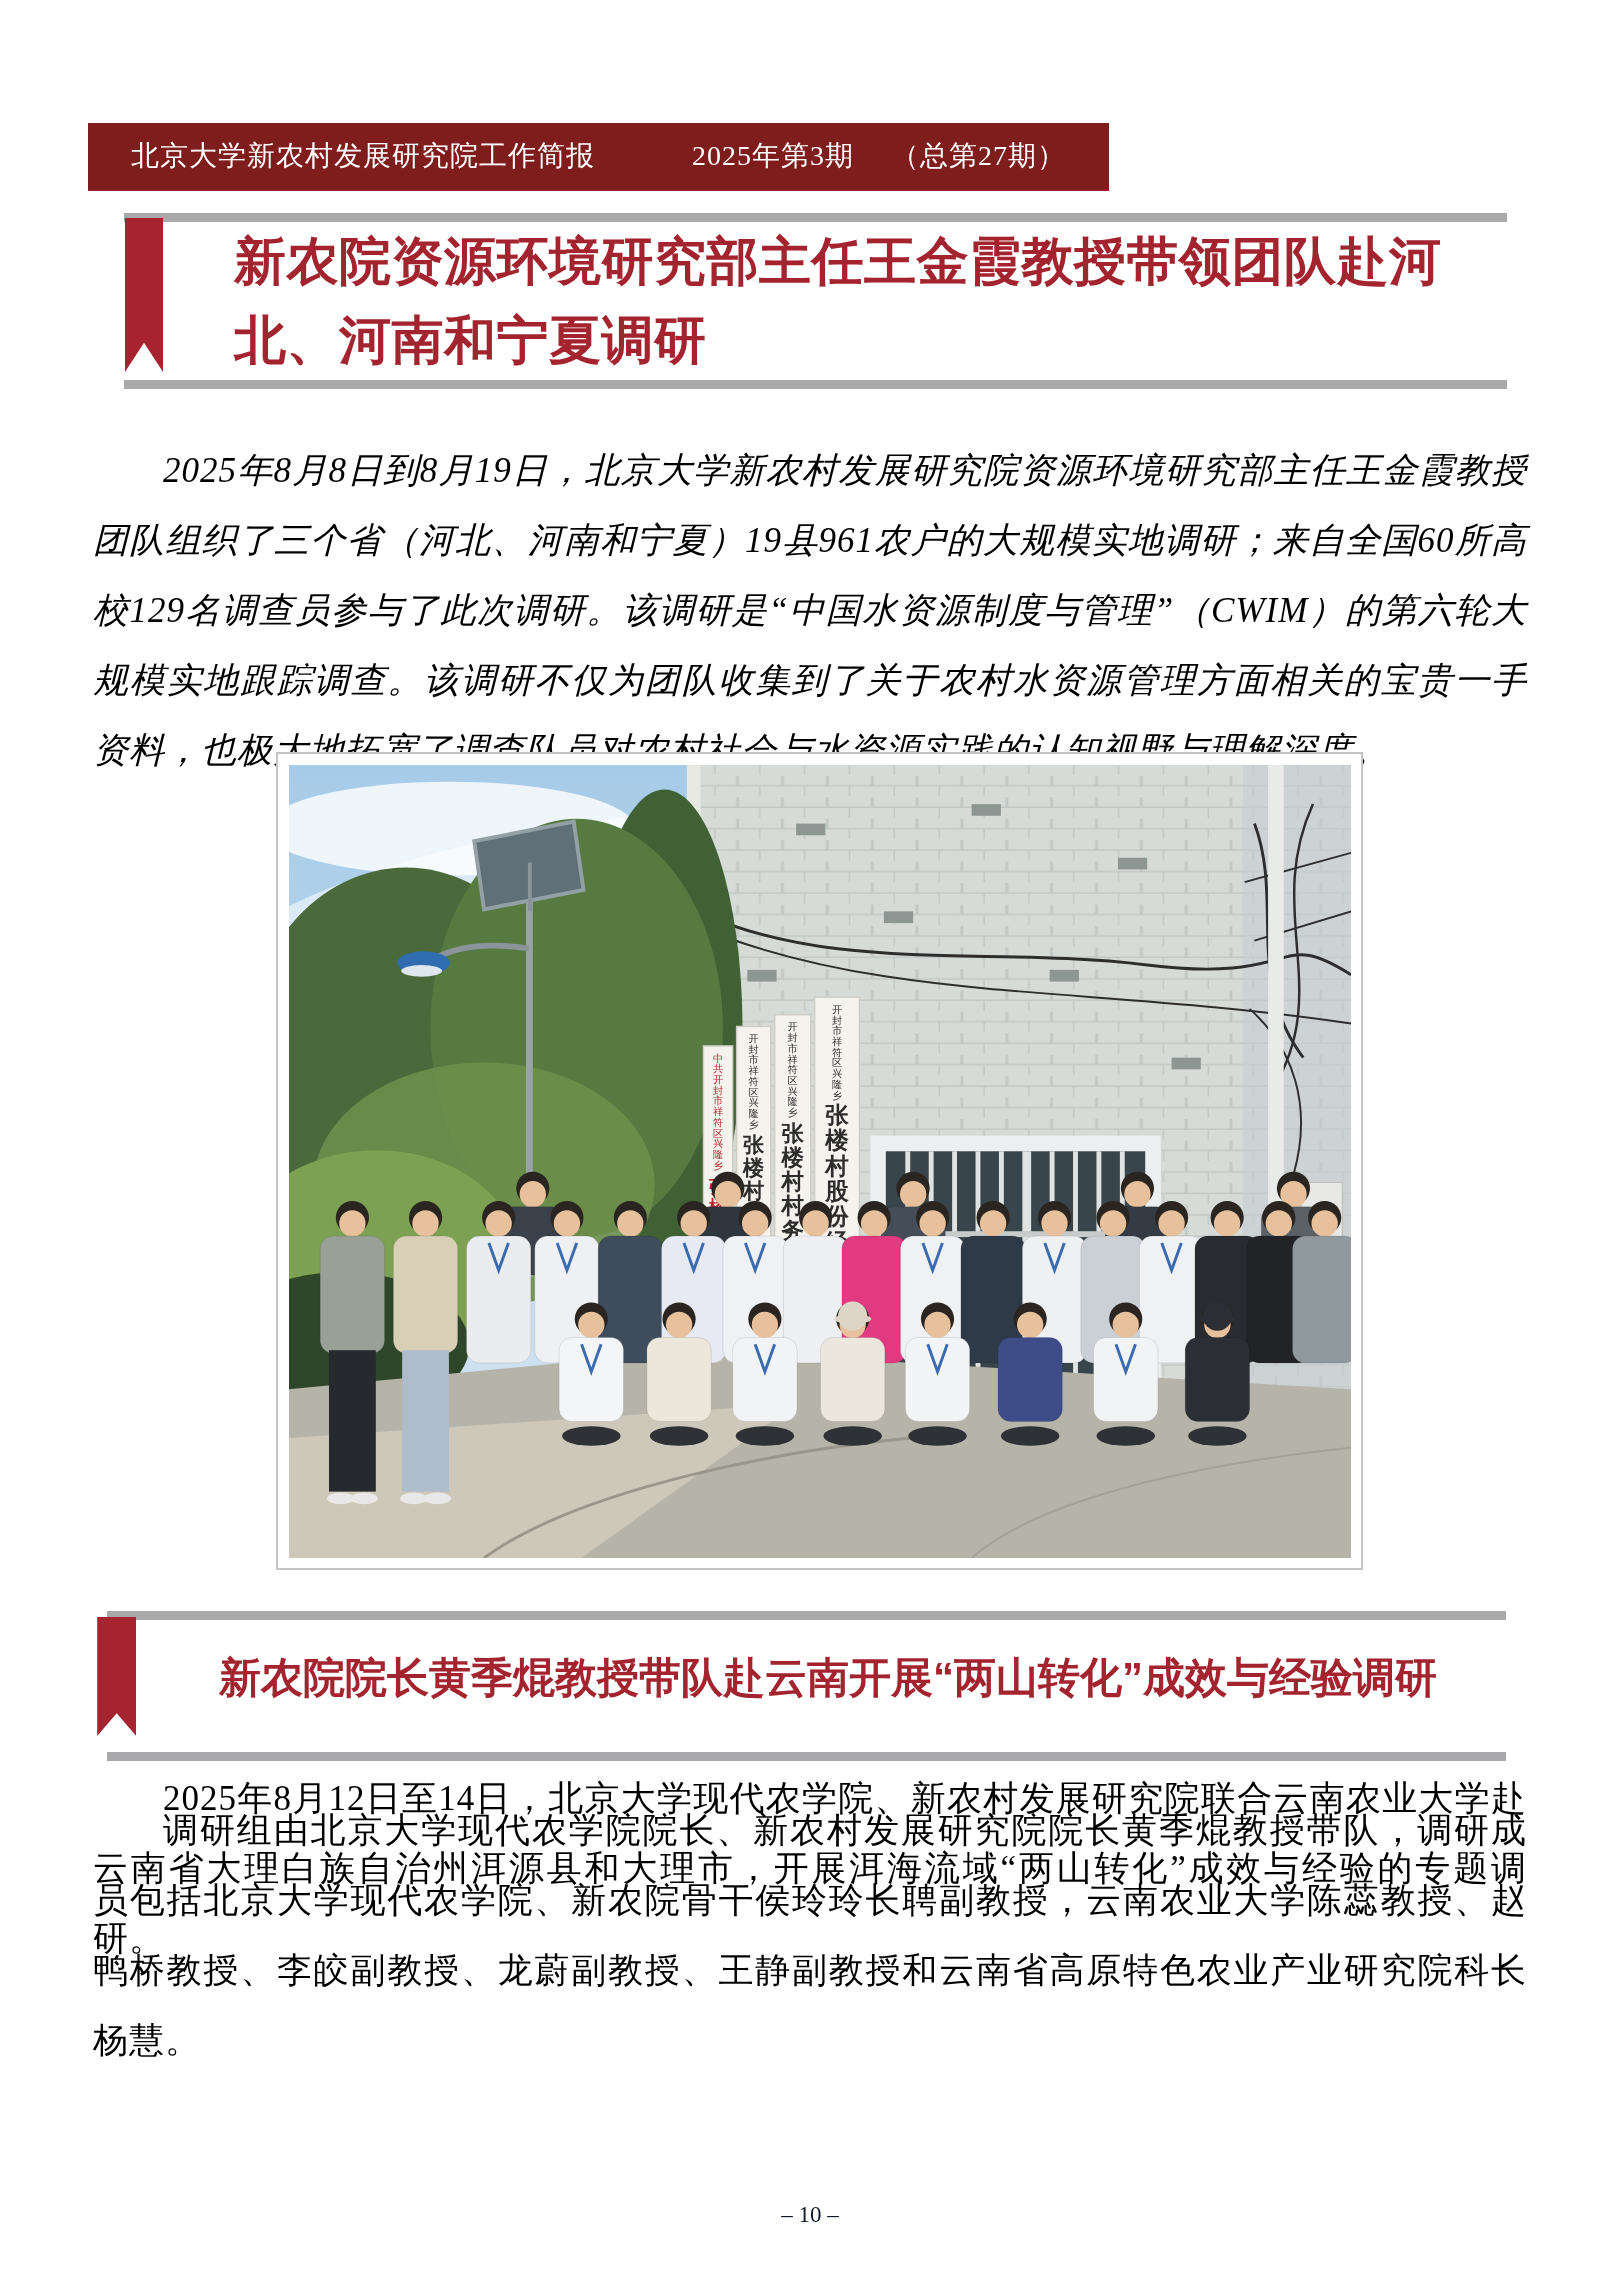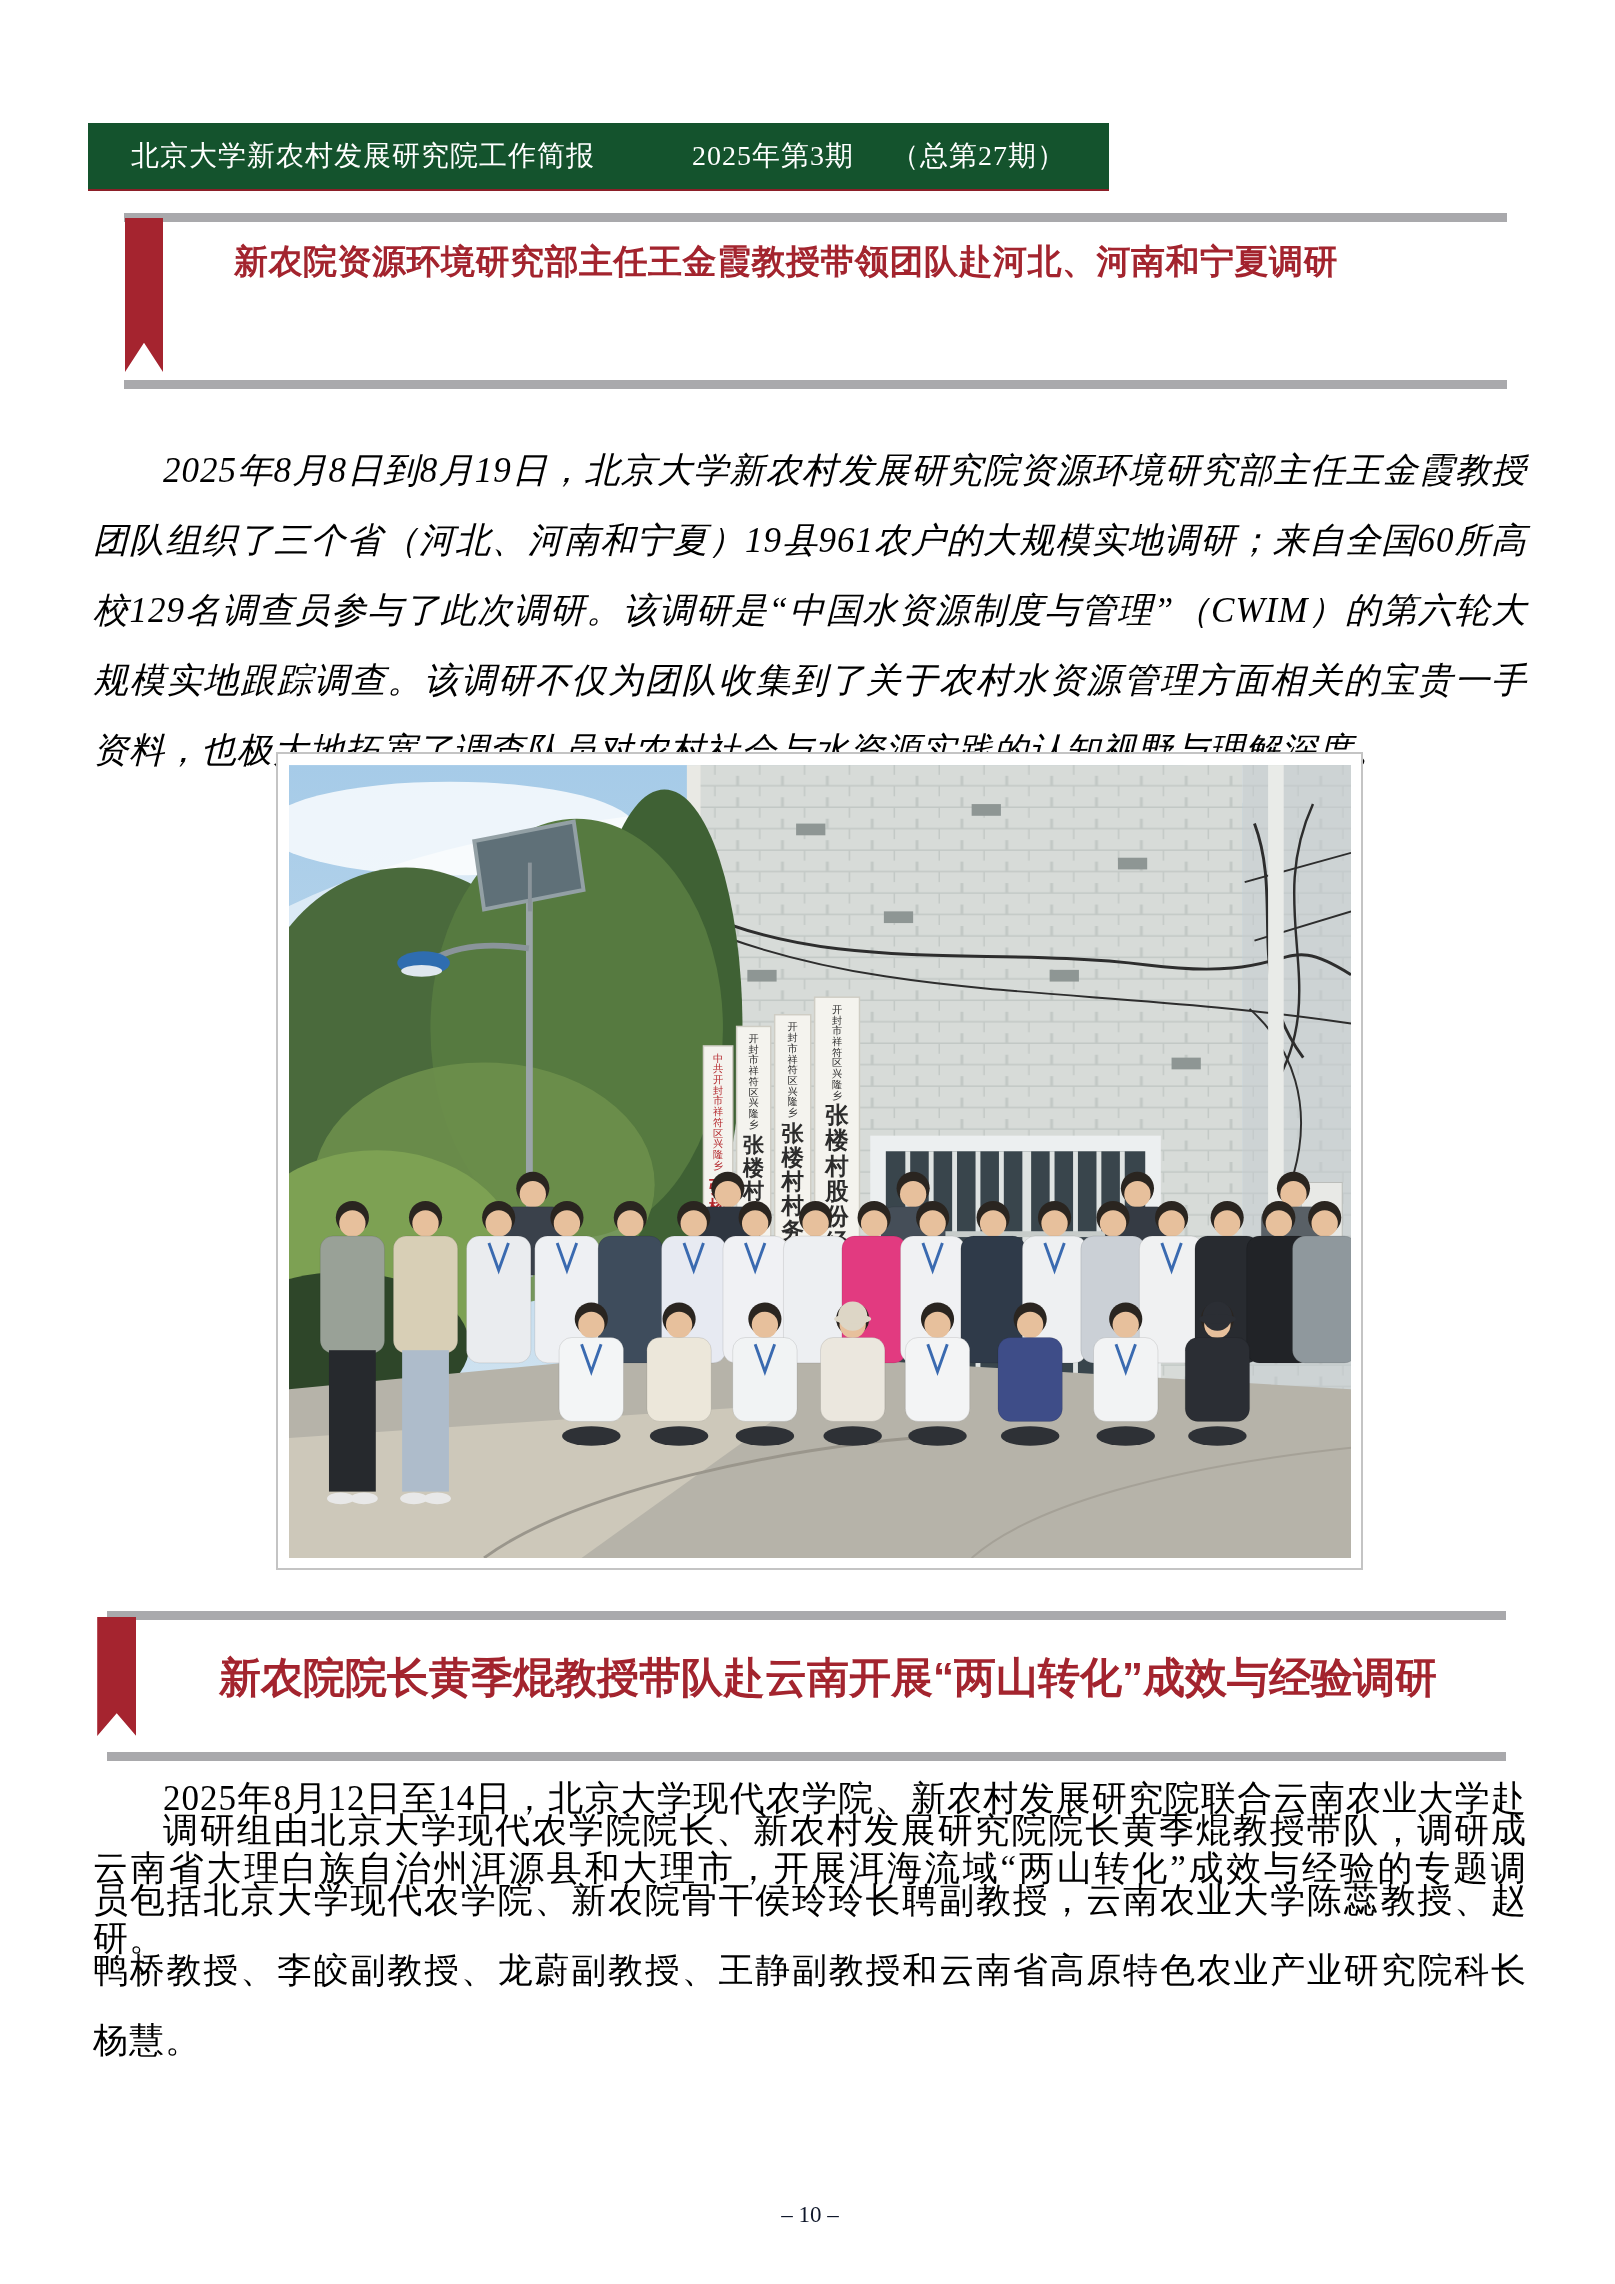--- a/index.html
+++ b/index.html
@@ -1,37 +1,37 @@
 <!DOCTYPE html>
 <html><head>
 <meta charset="utf-8">
 <style>
   html,body{margin:0;padding:0;background:#ffffff;}
   #page{position:relative;width:1616px;height:2284px;background:#fff;overflow:hidden;
         font-family:"Liberation Serif","DejaVu Serif",serif;}
 
   
   .hdr{position:absolute;left:88px;top:123px;width:1443px;height:66px;display:flex;}
-  .hdr-red{width:1021px;height:100%;background:#14532d;color:#fff;display:flex;align-items:center;
+  .hdr-red{width:1021px;height:100%;background:#7f1d1d;color:#fff;display:flex;align-items:center;
            border-bottom:2.9px solid #8c1f28;}
   .hdr-title{margin-left:43px;font-size:28px;letter-spacing:1px;}
   .hdr-issue{margin-left:auto;margin-right:43px;font-size:28px;letter-spacing:1px;white-space:nowrap;}
   .hdr-issue .gap{display:inline-block;width:37px;}
   .hdr-gray{flex:1;height:100%;background:#8b8680;color:#fff;display:flex;align-items:center;justify-content:center;
             font-size:28px;letter-spacing:1px;white-space:nowrap;}
 
   
   .banner{position:absolute;}
   .bar{background:#a9a9ac;height:8.8px;}
   .ribbon{position:absolute;background:#a5242f;
           clip-path:polygon(0 0,100% 0,100% 100%,50% 81%,0 100%);}
   .btitle{font-family:"Liberation Sans","DejaVu Sans",sans-serif;font-weight:bold;color:#a3242e;}
 
   #banner1{left:124px;top:213px;width:1383px;}
-  #banner1 .btitle{margin-left:110px;width:1273px;font-size:34px;line-height:79px;height:158px;
+  #banner1 .btitle{margin-left:110px;width:1273px;font-size:52px;line-height:79px;height:158px;
                    letter-spacing:0.5px;}
   #ribbon1{left:1px;top:4.9px;width:38px;height:154px;}
 
   #banner2{left:107px;top:1611px;width:1399px;}
   #banner2 .btitle{margin-left:112px;font-size:42px;line-height:115px;height:132px;white-space:nowrap;}
   #ribbon2{left:-9.8px;top:5.9px;width:39px;height:119px;}
 
   
   .para{position:absolute;left:93px;width:1434px;font-size:35px;line-height:70px;color:#000;
         text-align:justify;text-indent:2em;letter-spacing:1px;}

